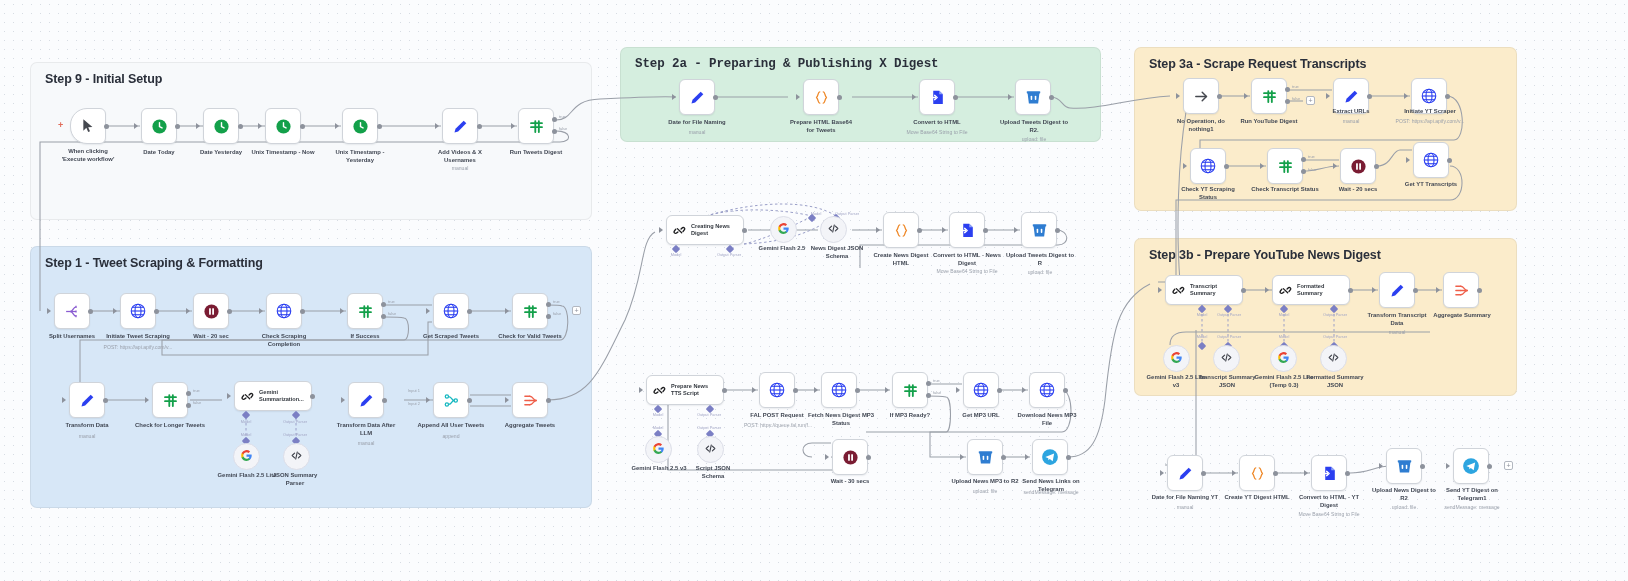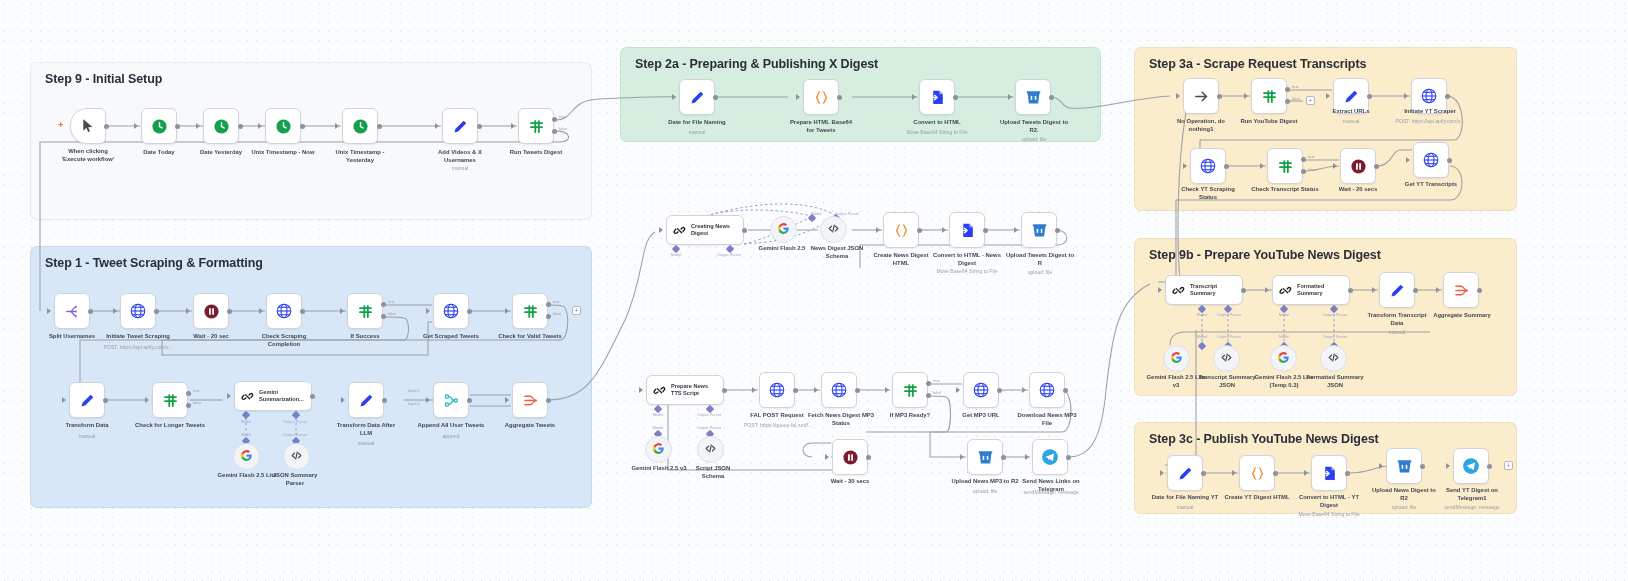--- a/index.html
+++ b/index.html
@@ -130,31 +130,28 @@
 <body>
 
 <div id="canvas">
 
   <div class="group g-grey" style="left:30px;top:62px;width:562px;height:158px;">
     <div class="g-title">Step 9 - Initial Setup</div>
   </div>
   <div class="group g-blue" style="left:30px;top:246px;width:562px;height:262px;">
     <div class="g-title">Step 1 - Tweet Scraping &amp; Formatting</div>
   </div>
-  <div class="group g-green" style="left:620px;top:47px;width:481px;height:95px;">
+  <div class="group g-green" style="left:620px;top:47px;width:481px;height:95px;font-family:Liberation Mono, monospace;">
     <div class="g-title">Step 2a - Preparing &amp; Publishing X Digest</div>
   </div>
   <div class="group g-amber" style="left:1134px;top:47px;width:383px;height:164px;">
     <div class="g-title">Step 3a - Scrape Request Transcripts</div>
   </div>
   <div class="group g-amber" style="left:1134px;top:238px;width:383px;height:158px;">
-    <div class="g-title">Step 9b - Prepare YouTube News Digest</div>
-  </div>
-  <div class="group g-amber" style="left:1134px;top:422px;width:383px;height:92px;">
-    <div class="g-title">Step 3c - Publish YouTube News Digest</div>
+    <div class="g-title">Step 3b - Prepare YouTube News Digest</div>
   </div>
 
   <svg class="edges">
 
     <path d="M106,126 H140"></path>
       <path d="M178,126 H203"></path>
       <path d="M241,126 H265"></path>
     <path d="M303,126 H341"></path>
       <path d="M379,126 H441"></path>
       <path d="M479,126 H517"></path>

